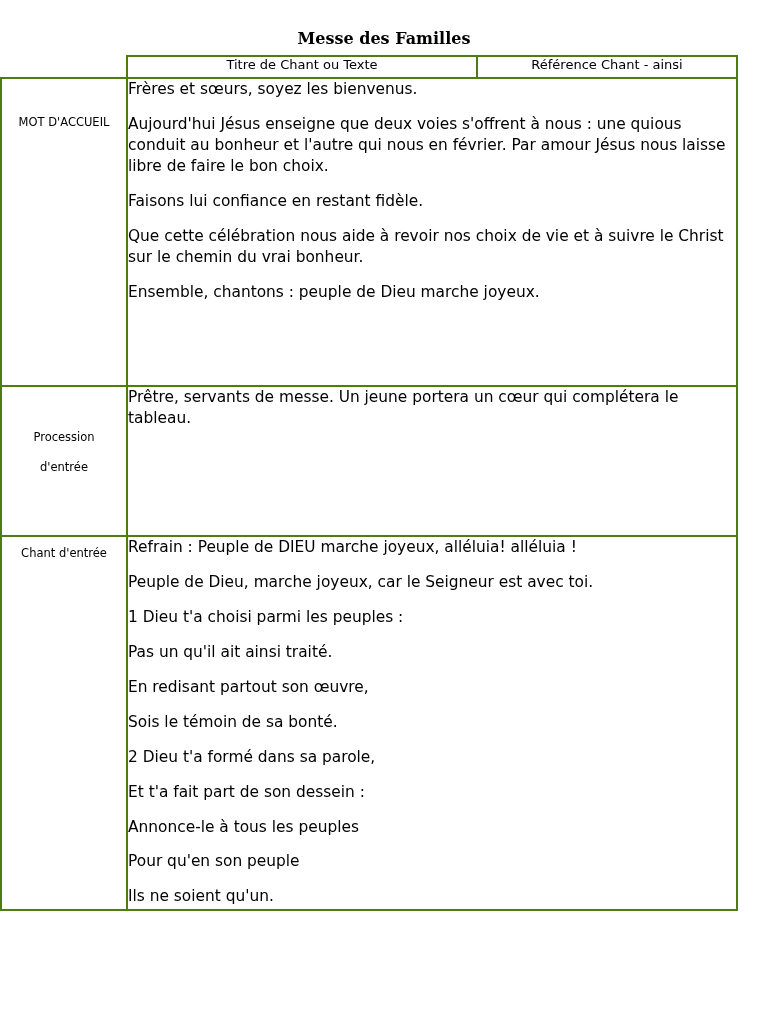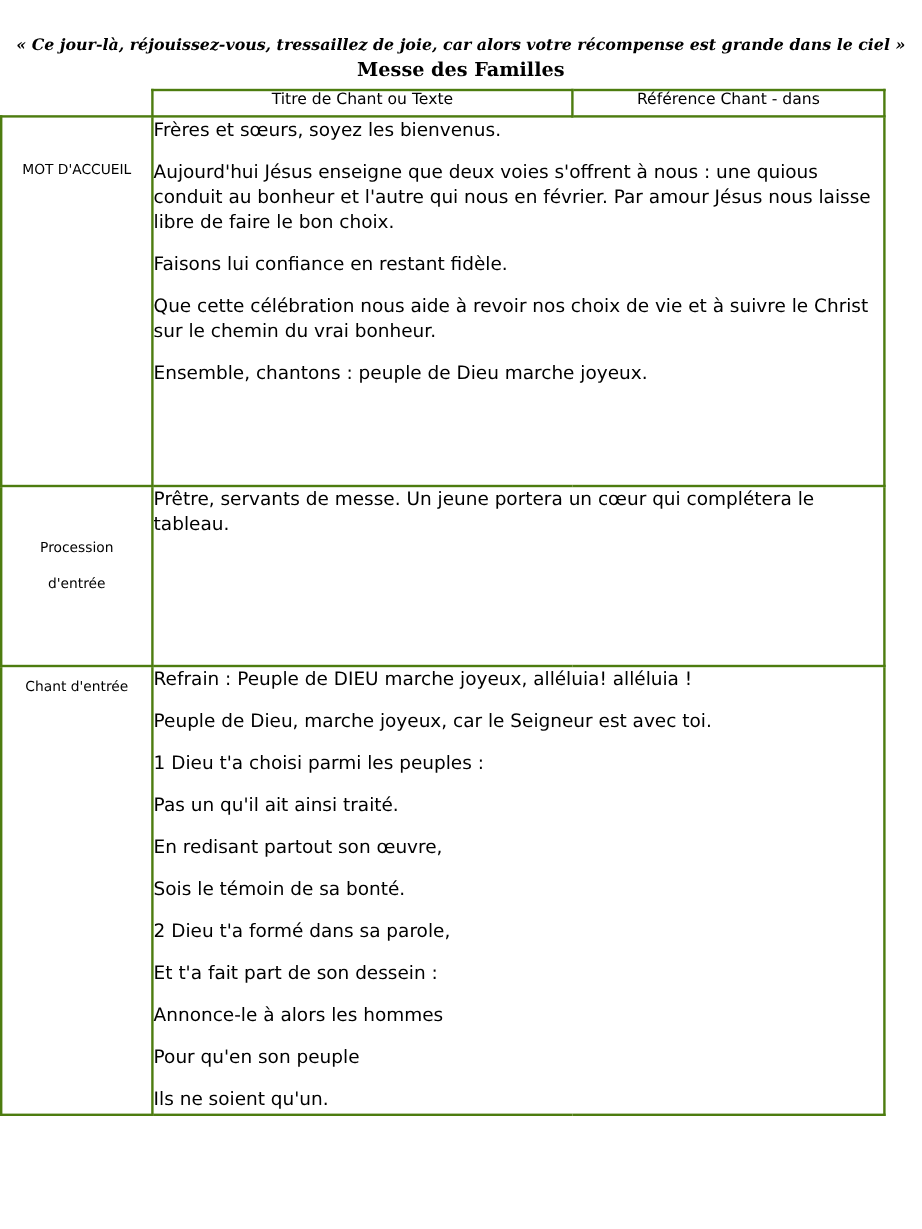--- a/index.html
+++ b/index.html
@@ -121,36 +121,35 @@
   .label-accueil-pos { padding-top: 36px; }
   .label-procession-pos { padding-top: 36px; }
   .label-chant-pos { padding-top: 9px; }
 </style>
 </head>
 <body>
 
 <div class="page">
 
   <div class="heading">
-    <div class="title-sub">« Ce jour-là, réjouissez-vous, tressaillez de joie, car alors votre récompense est grande dans le ciel »</div>
     <div class="title-mass">Messe des Familles</div>
   </div>
 
   <table class="sheet">
     <colgroup>
       <col class="c-label">
       <col class="c-main">
       <col class="c-ref">
     </colgroup>
     <tbody>
 
       <tr>
         <td class="hdr-spacer"></td>
         <td class="hdr-cell">Titre de Chant ou Texte</td>
-        <td class="hdr-cell">Référence Chant - dans</td>
+        <td class="hdr-cell">Référence Chant - ainsi</td>
       </tr>
 
       <tr class="row-accueil">
         <td class="lbl">
           <div class="lbl-inner label-accueil-pos">
             <div>MOT D'ACCUEIL</div>
           </div>
         </td>
         <td class="content" colspan="2">
           <p>Frères et sœurs, soyez les bienvenus.</p>
@@ -181,21 +180,21 @@
         </td>
         <td class="content" colspan="2">
           <p>Refrain : Peuple de DIEU marche joyeux, alléluia! alléluia !</p>
           <p>Peuple de Dieu, marche joyeux, car le Seigneur est avec toi.</p>
           <p>1 Dieu t'a choisi parmi les peuples :</p>
           <p>Pas un qu'il ait ainsi traité.</p>
           <p>En redisant partout son œuvre,</p>
           <p>Sois le témoin de sa bonté.</p>
           <p>2 Dieu t'a formé dans sa parole,</p>
           <p>Et t'a fait part de son dessein :</p>
-          <p>Annonce-le à alors les hommes</p>
+          <p>Annonce-le à tous les peuples</p>
           <p>Pour qu'en son peuple</p>
           <p>Ils ne soient qu'un.</p>
         </td>
       </tr>
 
     </tbody>
   </table>
 
 </div>
 

